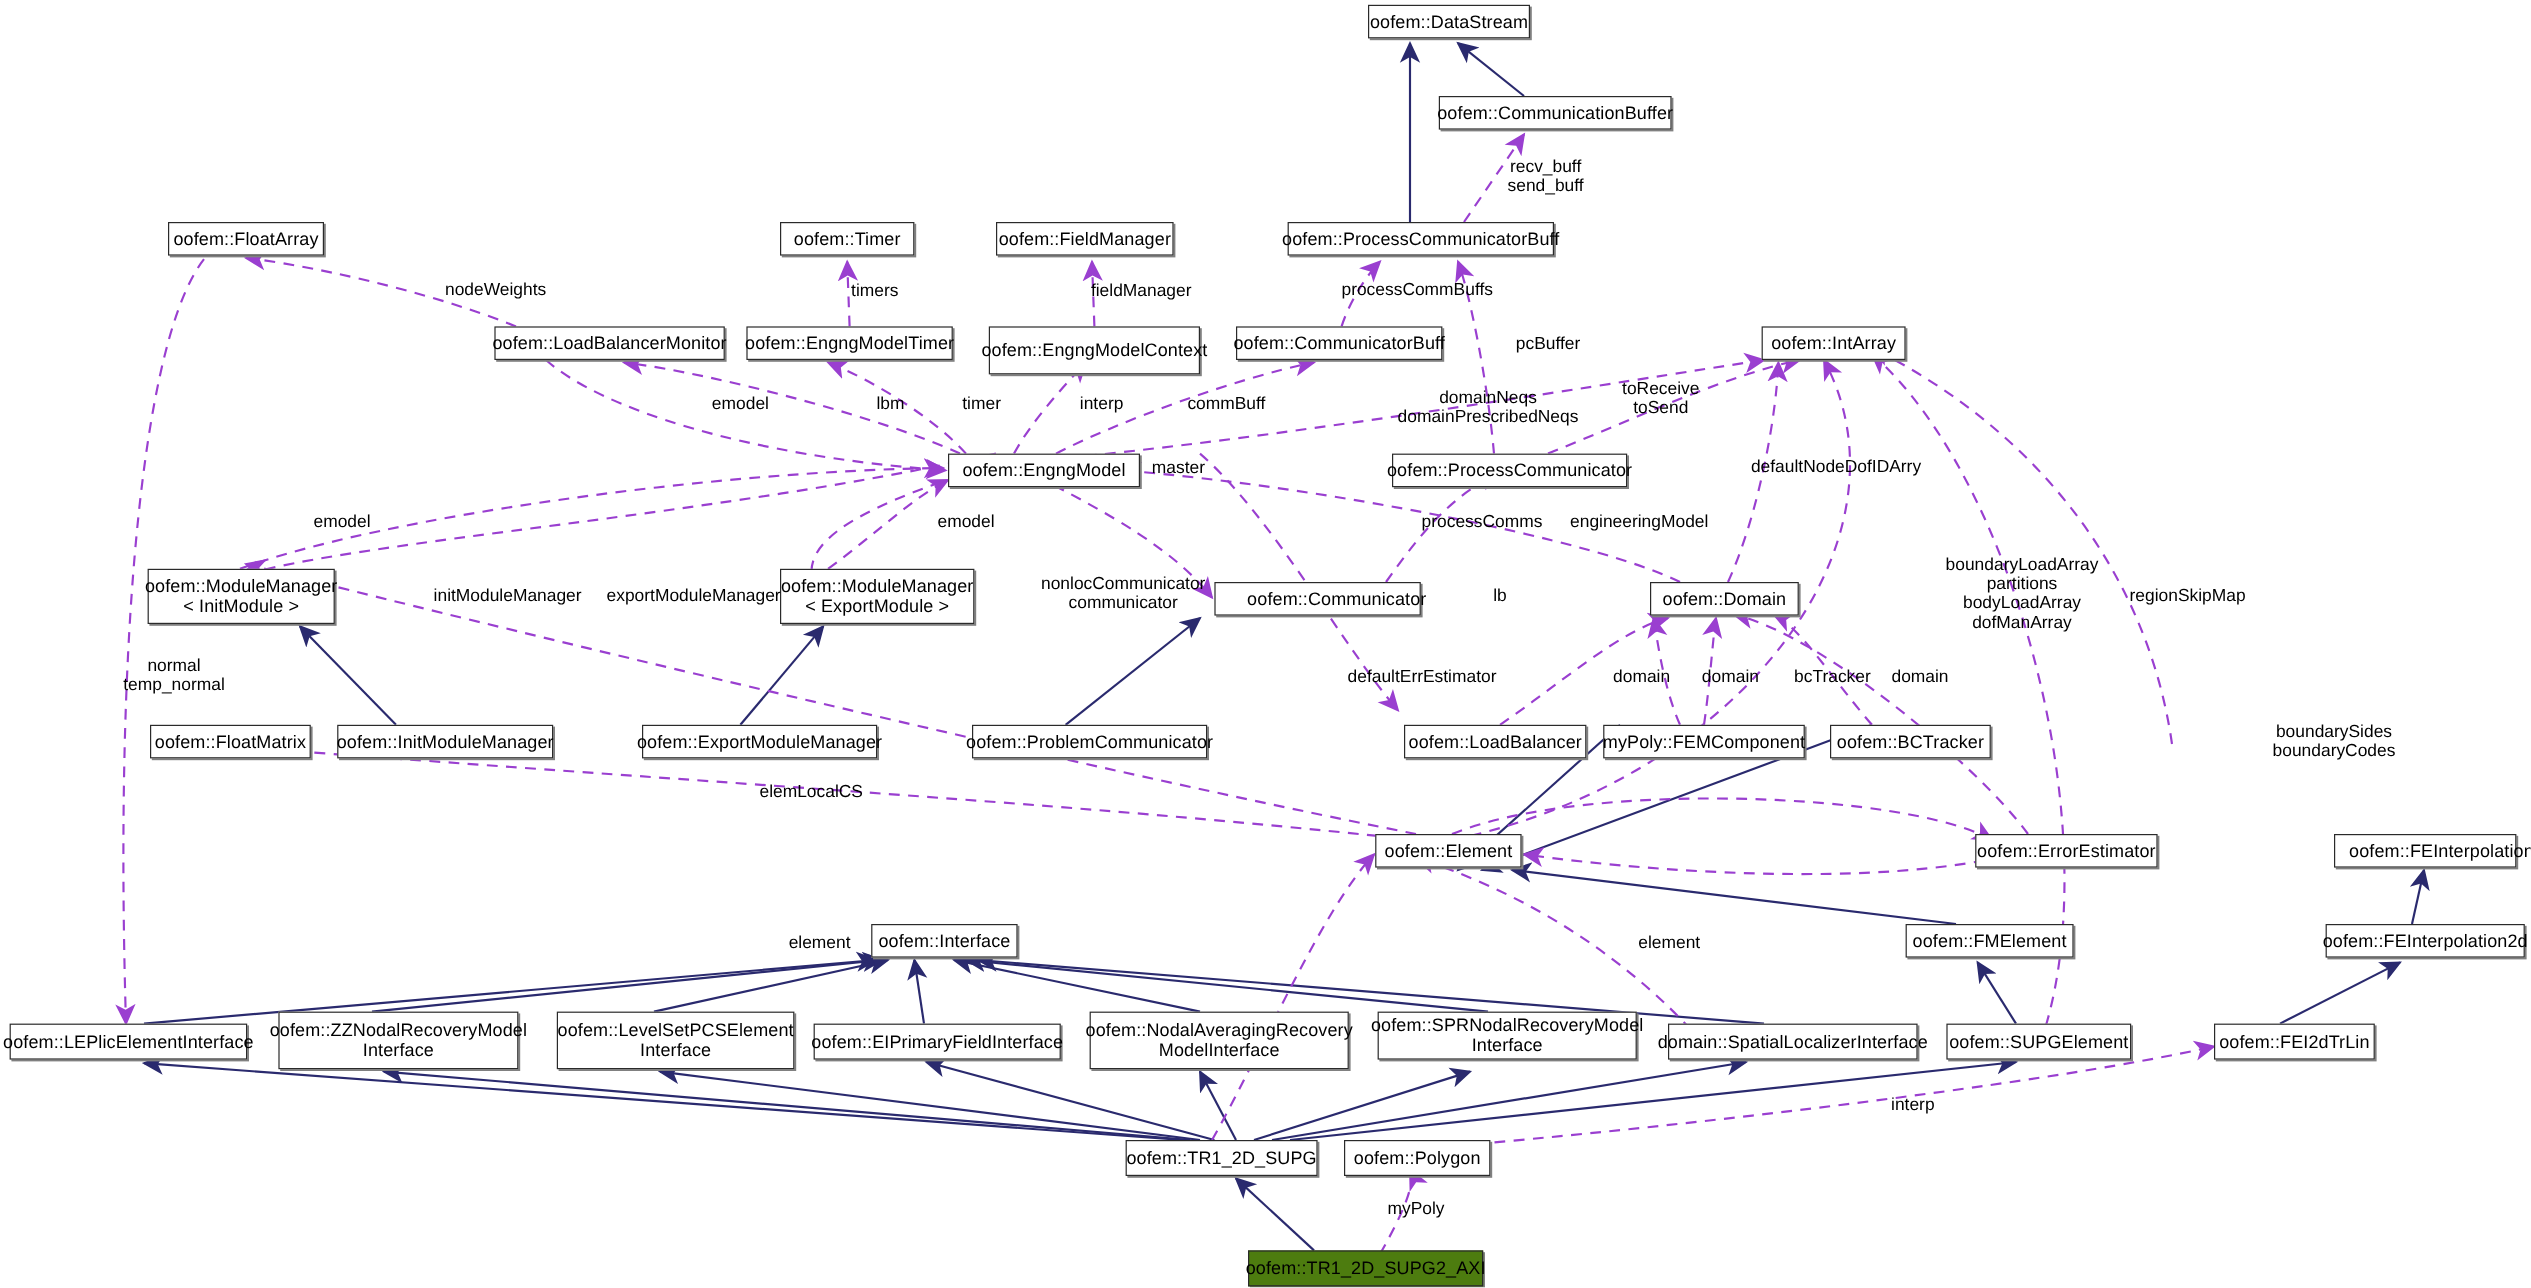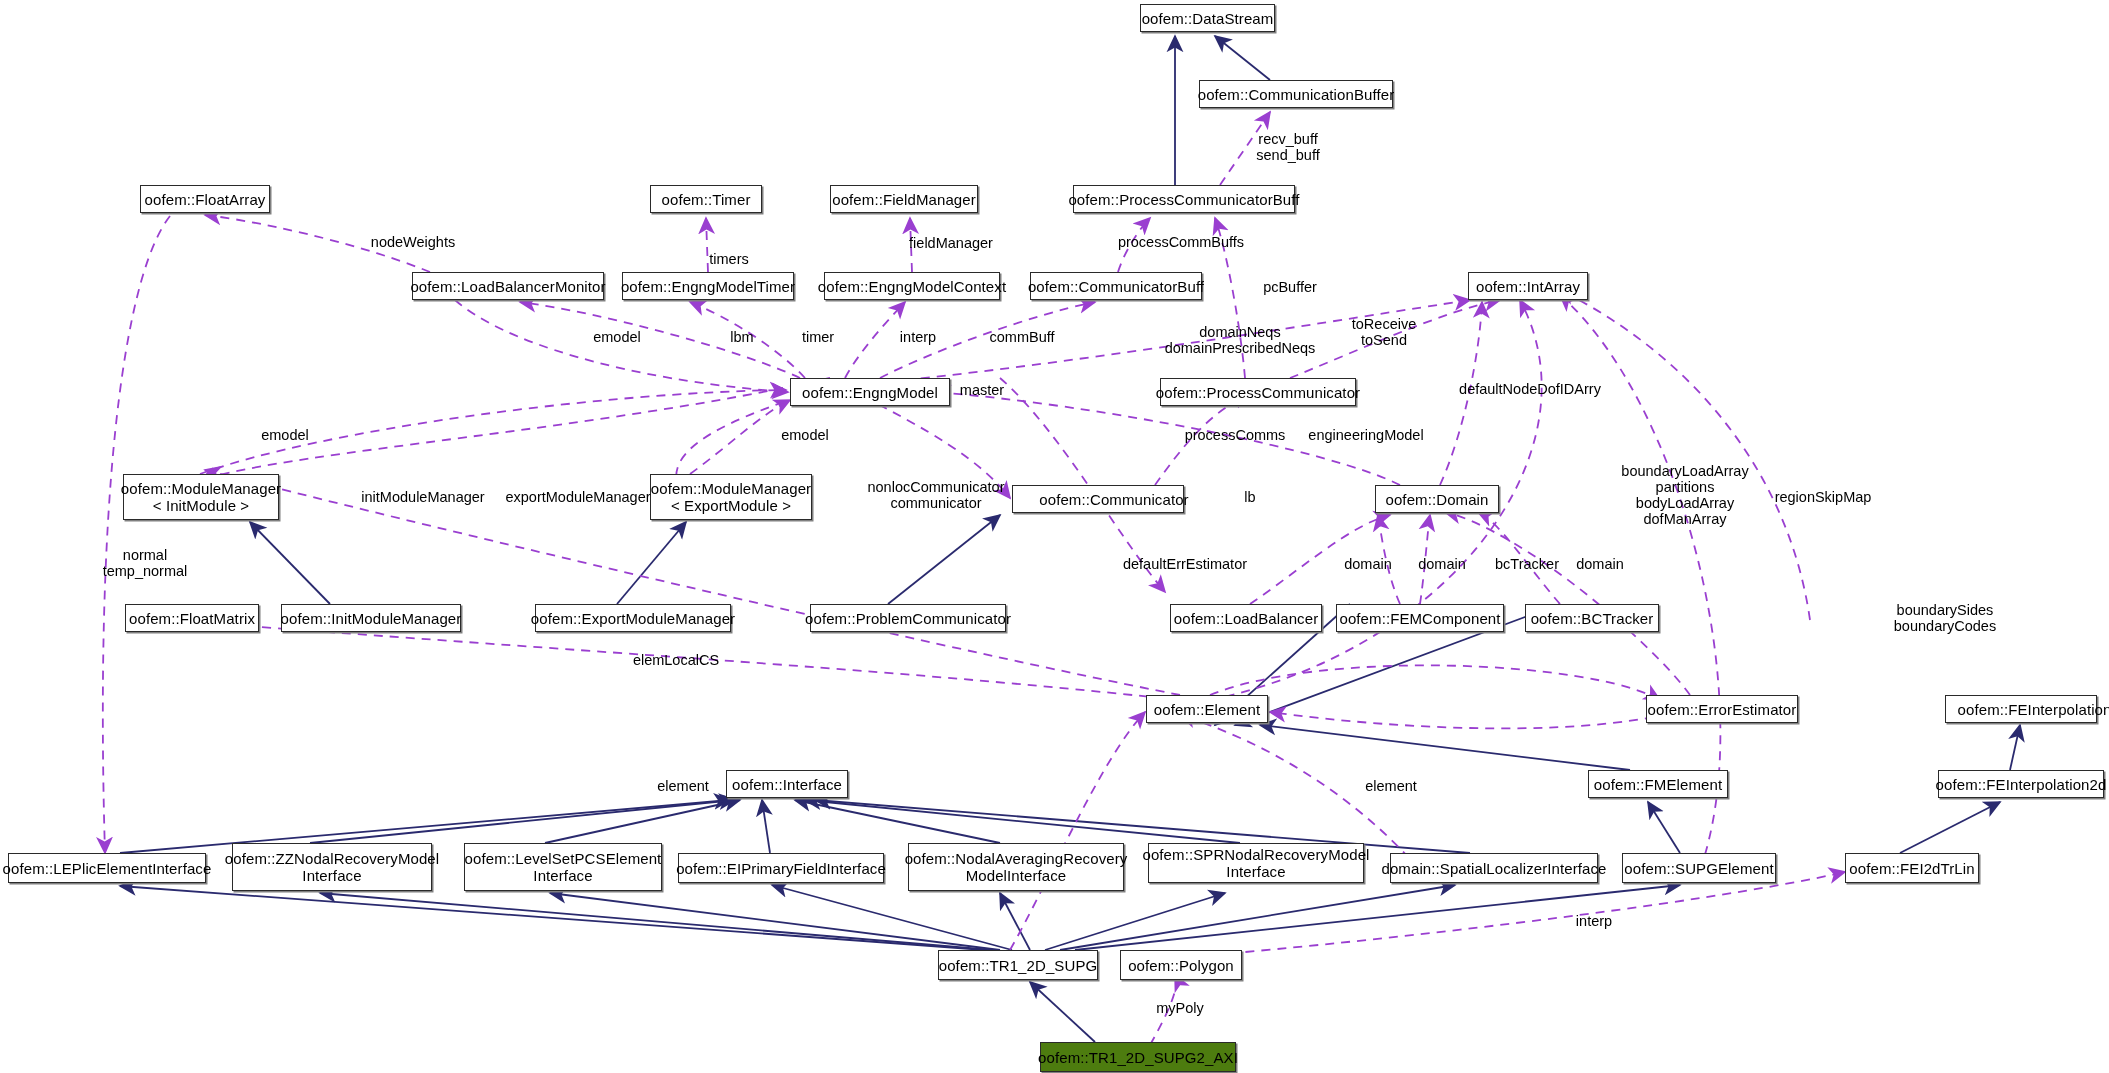--- a/index.html
+++ b/index.html
@@ -129,37 +129,37 @@
 
   <div id="nodes">
       <div class="node" style="left: 1140px; top: 4px; width: 135px; height: 28px;">oofem::DataStream</div>
       <div class="node" style="left: 1199px; top: 80px; width: 194px; height: 28px;">oofem::CommunicationBuffer</div>
       <div class="node" style="left: 140px; top: 185px; width: 130px; height: 28px;">oofem::FloatArray</div>
       <div class="node" style="left: 650px; top: 185px; width: 112px; height: 28px;">oofem::Timer</div>
       <div class="node" style="left: 830px; top: 185px; width: 148px; height: 28px;">oofem::FieldManager</div>
       <div class="node" style="left: 1073px; top: 185px; width: 222px; height: 28px;">oofem::ProcessCommunicatorBuff</div>
       <div class="node" style="left: 412px; top: 272px; width: 192px; height: 28px;">oofem::LoadBalancerMonitor</div>
       <div class="node" style="left: 622px; top: 272px; width: 172px; height: 28px;">oofem::EngngModelTimer</div>
-      <div class="node" style="left: 824px; top: 272px; width: 176px; height: 28px;">oofem::EngngModelContext</div>
+      <div class="node" style="left: 824px; top: 272px; width: 176px; height: 40px;">oofem::EngngModelContext</div>
       <div class="node" style="left: 1030px; top: 272px; width: 172px; height: 28px;">oofem::CommunicatorBuff</div>
       <div class="node" style="left: 1468px; top: 272px; width: 120px; height: 28px;">oofem::IntArray</div>
       <div class="node" style="left: 790px; top: 378px; width: 160px; height: 28px;">oofem::EngngModel</div>
       <div class="node" style="left: 1160px; top: 378px; width: 196px; height: 28px;">oofem::ProcessCommunicator</div>
       <div class="node" style="left: 123px; top: 474px; width: 156px; height: 46px;">oofem::ModuleManager
 &lt; InitModule &gt;</div>
       <div class="node" style="left: 650px; top: 474px; width: 162px; height: 46px;">oofem::ModuleManager
 &lt; ExportModule &gt;</div>
       <div class="node" style="left: 1012px; top: 485px; width: 172px; height: 28px; padding-left: 37px;">oofem::Communicator</div>
       <div class="node" style="left: 1375px; top: 485px; width: 124px; height: 28px;">oofem::Domain</div>
       <div class="node" style="left: 125px; top: 604px; width: 134px; height: 28px;">oofem::FloatMatrix</div>
       <div class="node" style="left: 281px; top: 604px; width: 180px; height: 28px;">oofem::InitModuleManager</div>
       <div class="node" style="left: 535px; top: 604px; width: 196px; height: 28px;">oofem::ExportModuleManager</div>
       <div class="node" style="left: 810px; top: 604px; width: 196px; height: 28px;">oofem::ProblemCommunicator</div>
       <div class="node" style="left: 1170px; top: 604px; width: 152px; height: 28px;">oofem::LoadBalancer</div>
-      <div class="node" style="left: 1336px; top: 604px; width: 168px; height: 28px;">oofem::FEMComponent</div>
+      <div class="node" style="left: 1336px; top: 604px; width: 168px; height: 28px;">myPoly::FEMComponent</div>
       <div class="node" style="left: 1525px; top: 604px; width: 134px; height: 28px;">oofem::BCTracker</div>
       <div class="node" style="left: 1146px; top: 695px; width: 122px; height: 28px;">oofem::Element</div>
       <div class="node" style="left: 1646px; top: 695px; width: 152px; height: 28px;">oofem::ErrorEstimator</div>
       <div class="node" style="left: 1945px; top: 695px; width: 152px; height: 28px; padding-left: 32px;">oofem::FEInterpolation</div>
       <div class="node" style="left: 726px; top: 770px; width: 122px; height: 28px;">oofem::Interface</div>
       <div class="node" style="left: 1588px; top: 770px; width: 140px; height: 28px;">oofem::FMElement</div>
       <div class="node" style="left: 1938px; top: 770px; width: 166px; height: 28px;">oofem::FEInterpolation2d</div>
       <div class="node" style="left: 8px; top: 853px; width: 198px; height: 30px;">oofem::LEPlicElementInterface</div>
       <div class="node" style="left: 232px; top: 843px; width: 200px; height: 48px;">oofem::ZZNodalRecoveryModel
 Interface</div>
@@ -174,21 +174,21 @@
       <div class="node" style="left: 1622px; top: 853px; width: 154px; height: 30px;">oofem::SUPGElement</div>
       <div class="node" style="left: 1845px; top: 853px; width: 134px; height: 30px;">oofem::FEI2dTrLin</div>
       <div class="node" style="left: 938px; top: 950px; width: 160px; height: 30px;">oofem::TR1_2D_SUPG</div>
       <div class="node" style="left: 1120px; top: 950px; width: 122px; height: 30px;">oofem::Polygon</div>
       <div class="node hl" style="left: 1040px; top: 1042px; width: 196px; height: 30px;">oofem::TR1_2D_SUPG2_AXI</div>
     </div>
   <div id="labels">
       <div class="elabel" style="left: 1288px; top: 147px;">recv_buff
 send_buff</div>
       <div class="elabel" style="left: 413px; top: 242px;">nodeWeights</div>
-      <div class="elabel" style="left: 729px; top: 243px; margin-top: 16px;">timers</div>
+      <div class="elabel" style="left: 729px; top: 243px;">timers</div>
       <div class="elabel" style="left: 951px; top: 243px;">fieldManager</div>
       <div class="elabel" style="left: 1181px; top: 242px;">processCommBuffs</div>
       <div class="elabel" style="left: 1290px; top: 287px;">pcBuffer</div>
       <div class="elabel" style="left: 617px; top: 337px;">emodel</div>
       <div class="elabel" style="left: 742px; top: 337px;">lbm</div>
       <div class="elabel" style="left: 818px; top: 337px;">timer</div>
       <div class="elabel" style="left: 918px; top: 337px;">interp</div>
       <div class="elabel" style="left: 1022px; top: 337px;">commBuff</div>
       <div class="elabel" style="left: 1240px; top: 340px;">domainNeqs
 domainPrescribedNeqs</div>

